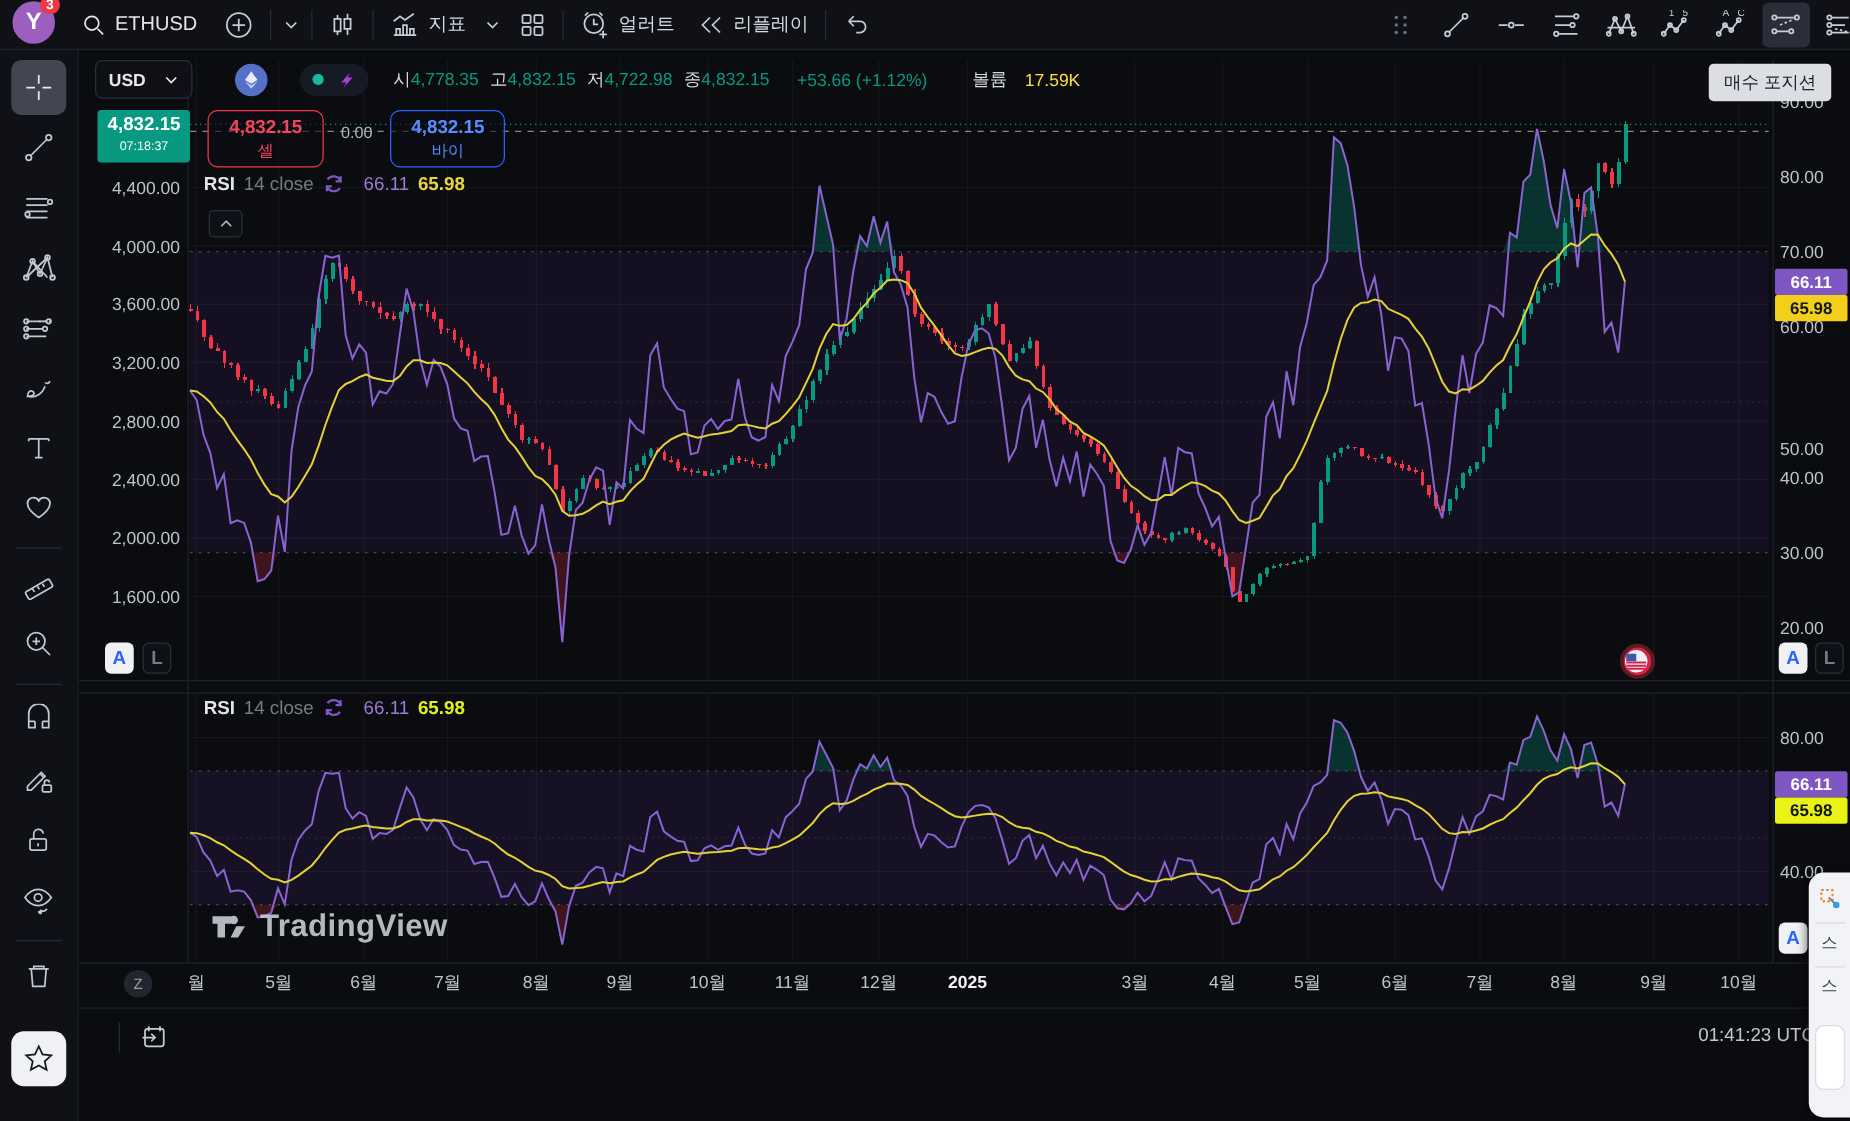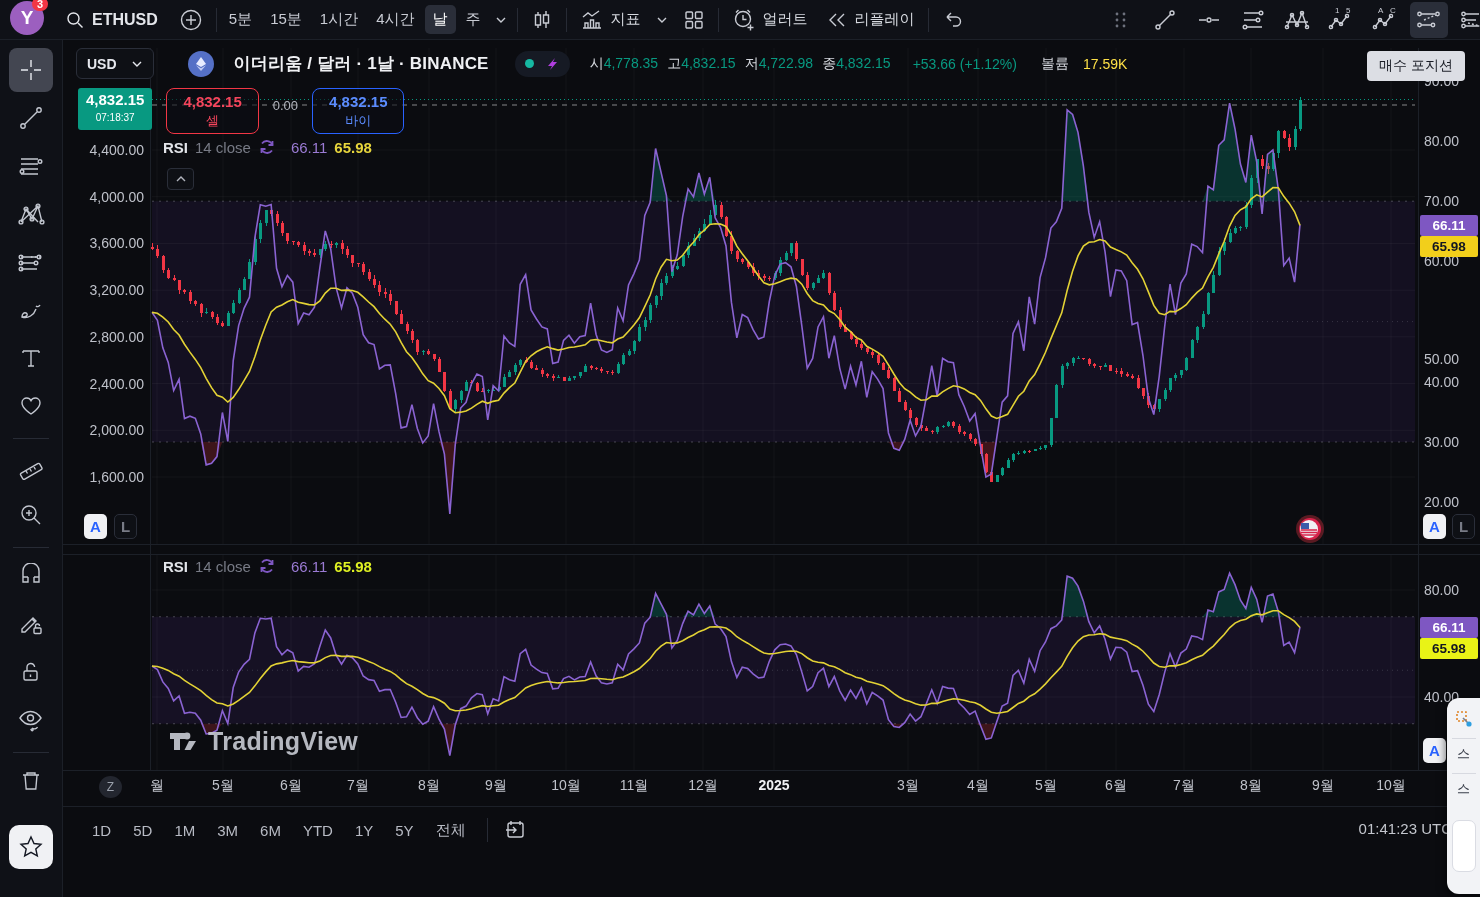--- a/index.html
+++ b/index.html
@@ -10,21 +10,21 @@
 
   
   #topbar { position:absolute; left:0; top:0; width:1480px; height:40px; z-index:6;
     background:#0f1117; border-bottom:1px solid #1c2028; display:flex; align-items:center; justify-content:space-between; }
   .tbl { display:flex; align-items:center; height:100%; padding-left:8px; }
   .tbr { display:flex; align-items:center; height:100%; gap:6px; padding-right:2px; }
   .avatar { position:relative; width:34px; height:34px; border-radius:50%; background:#9c5fbf; color:#fff;
     font-weight:bold; font-size:19px; display:flex; align-items:center; justify-content:center; margin:-4px 10px 0 2px; cursor:pointer; }
   .avbadge { position:absolute; right:-4px; top:-4px; background:#f23645; color:#fff; font-style:normal;
     font-size:11px; border-radius:8px; padding:1px 5px; font-weight:bold; }
-  .symsearch { display:flex; align-items:center; gap:8px; font-weight:bold; font-size:16px; color:#e4e6eb;
+  .symsearch { display:flex; align-items:center; gap:8px; font-weight:normal; font-size:16px; color:#e4e6eb;
     padding:0 12px; height:100%; cursor:pointer; }
   .iconbtn, .txtbtn { background:none; border:none; color:#c9ccd4; display:flex; align-items:center; gap:7px;
     font-size:15px; font-family:inherit; padding:0 9px; height:40px; cursor:pointer; }
   .txtbtn span { color:#d7dae0; }
   .vsep { width:1px; height:24px; background:#272b35; margin:0 4px; }
   .tf { color:#c9ccd4; font-size:15px; padding:5px 8px; border-radius:5px; cursor:pointer; }
   .tf.sel { background:#2a2e39; color:#fff; }
   .ticon { width:38px; height:36px; display:flex; align-items:center; justify-content:center; border-radius:5px; cursor:pointer; color:#c9ccd4; }
   .ticon.sel { background:#2a2e39; }
   svg.ic { stroke:currentColor; fill:none; stroke-width:1.4; }
@@ -619,28 +619,20 @@
           </svg>
       <span>ETHUSD</span>
     </div>
     <button class="iconbtn">
       <svg class="ic" width="24" height="24" viewBox="0 0 24 24">
             <circle cx="12" cy="12" r="9.5"></circle>
             <path d="M12 7v10M7 12h10"></path>
           </svg>
     </button>
     <div class="vsep"></div>
-    <div id="tfs" style="display:flex;align-items:center;gap:2px;">
-          <span class="tf">5분</span>
-          <span class="tf">15분</span>
-          <span class="tf">1시간</span>
-          <span class="tf">4시간</span>
-          <span class="tf sel">날</span>
-          <span class="tf">주</span>
-        </div>
     <button class="iconbtn" style="padding:0 4px;">
       <svg class="ic" width="16" height="16" viewBox="0 0 16 16">
             <path d="M4 6l4 4 4-4"></path>
           </svg>
     </button>
     <div class="vsep"></div>
     <button class="iconbtn">
       <svg class="ic" width="22" height="22" viewBox="0 0 22 22">
             <path d="M7 3v3M7 16v3M4.5 6h5v10h-5zM15 2v4M15 14v5M12.5 6h5v8h-5z"></path>
           </svg>
@@ -890,35 +882,34 @@
     <svg class="ic" width="12" height="12" viewBox="0 0 12 12">
           <path d="M2 4l4 4 4-4"></path>
         </svg>
   </div>
   <div class="ethlogo">
     <svg width="16" height="16" viewBox="0 0 16 16">
           <path d="M8 1l5 7-5 3-5-3z" fill="#e8ecff"></path>
           <path d="M8 12.2l5-3L8 15l-5-5.8z" fill="#c3ccf2"></path>
         </svg>
   </div>
-  <div class="symtitle">이더리움 / 달러 · 1날 · BINANCE</div>
   <div class="statuspill">
     <span class="gdot"></span>
     <svg width="16" height="16" viewBox="0 0 16 16">
           <path d="M11 2l-7 8h4l-2 4 7-8h-4z" fill="#b13ee0"></path>
         </svg>
   </div>
   <div id="ohlc">
         <span><span class="ok">시</span><span class="ov">4,778.35</span></span>
         <span><span class="ok">고</span><span class="ov">4,832.15</span></span>
         <span><span class="ok">저</span><span class="ov">4,722.98</span></span>
         <span><span class="ok">종</span><span class="ov">4,832.15</span></span>
       </div>
   <span class="chg">+53.66 (+1.12%)</span>
-  <span style="font-size:14px;color:#d5d8de;margin-left:4px;">볼륨</span>
+  <span style="font-size:14px;color:#d5d8de;margin-left:16px;">볼륨</span>
   <span style="font-size:14px;color:#fde047;margin-left:-6px;">17.59K</span>
 </div>
 
 <div id="traderow">
   <div class="pricebadge">
     <div>4,832.15</div>
     <div style="font-weight:normal;font-size:10px;">07:18:37</div>
   </div>
   <div class="tradebtn sellbtn">
     <div>4,832.15</div>
@@ -1025,31 +1016,20 @@
 <div id="watermark">
   <svg width="30" height="30" viewBox="0 0 30 30">
     <path d="M2 7h15v6h-5v11H6V13H2z" fill="#c4c7cf"></path>
     <circle cx="19" cy="10" r="3.4" fill="#c4c7cf"></circle>
     <path d="M21 15h7l-5.5 9h-6z" fill="#c4c7cf"></path>
   </svg>
   <span class="wmtext">TradingView</span>
 </div>
 
 <div id="btoolbar">
-  <div id="ranges" style="display:flex;gap:4px;align-items:center;">
-        <span class="rangebtn">1D</span>
-        <span class="rangebtn">5D</span>
-        <span class="rangebtn">1M</span>
-        <span class="rangebtn">3M</span>
-        <span class="rangebtn">6M</span>
-        <span class="rangebtn">YTD</span>
-        <span class="rangebtn">1Y</span>
-        <span class="rangebtn">5Y</span>
-        <span class="rangebtn">전체</span>
-      </div>
   <div class="vsep" style="margin:0 12px;"></div>
   <span class="ticon" style="width:30px;">
     <svg class="ic" width="22" height="22" viewBox="0 0 22 22">
           <rect x="4" y="4" width="15" height="14" rx="2"></rect>
           <path d="M7 2v4M16 2v4M2 11h10M9 8l3 3-3 3"></path>
         </svg>
   </span>
   <span class="clock">01:41:23 UTC</span>
 </div>
 

